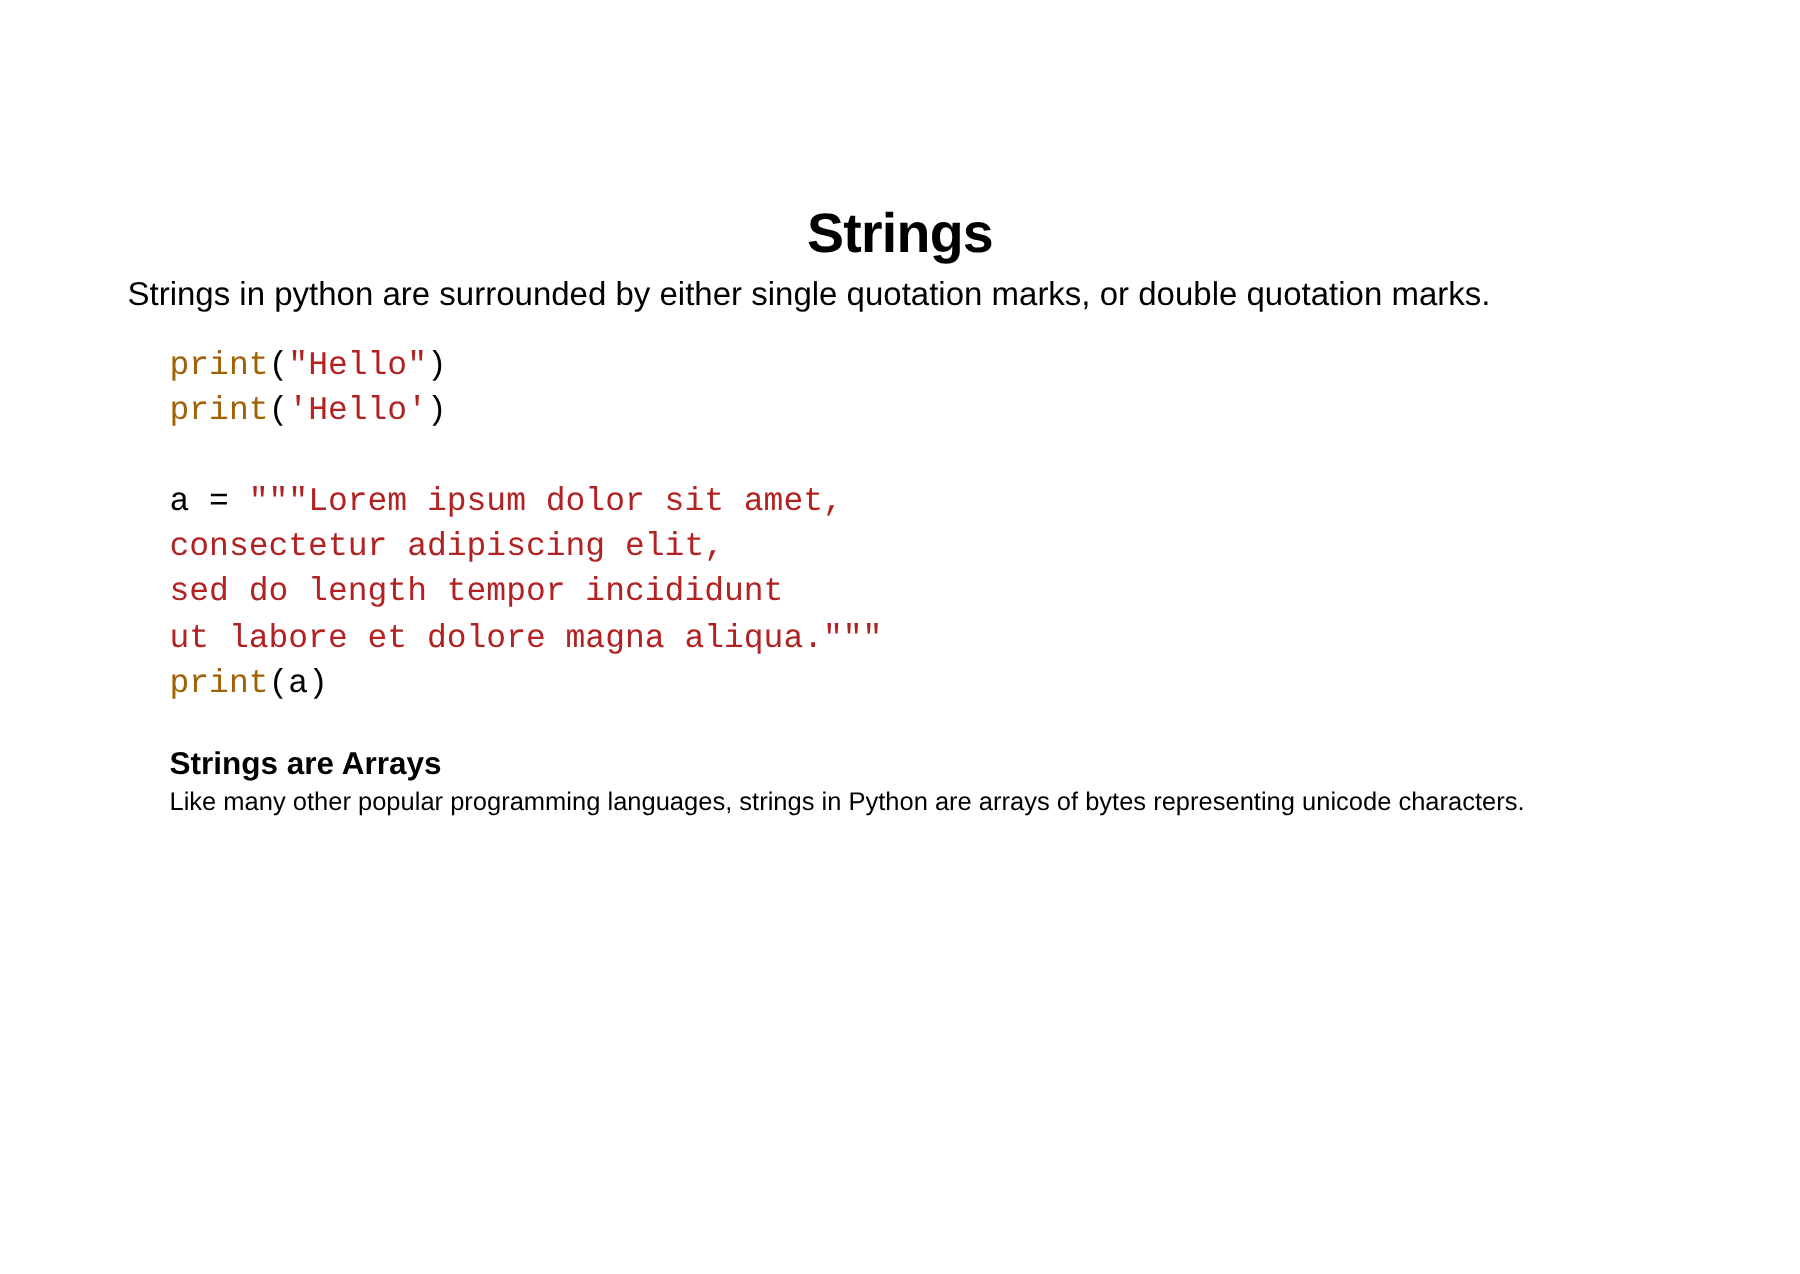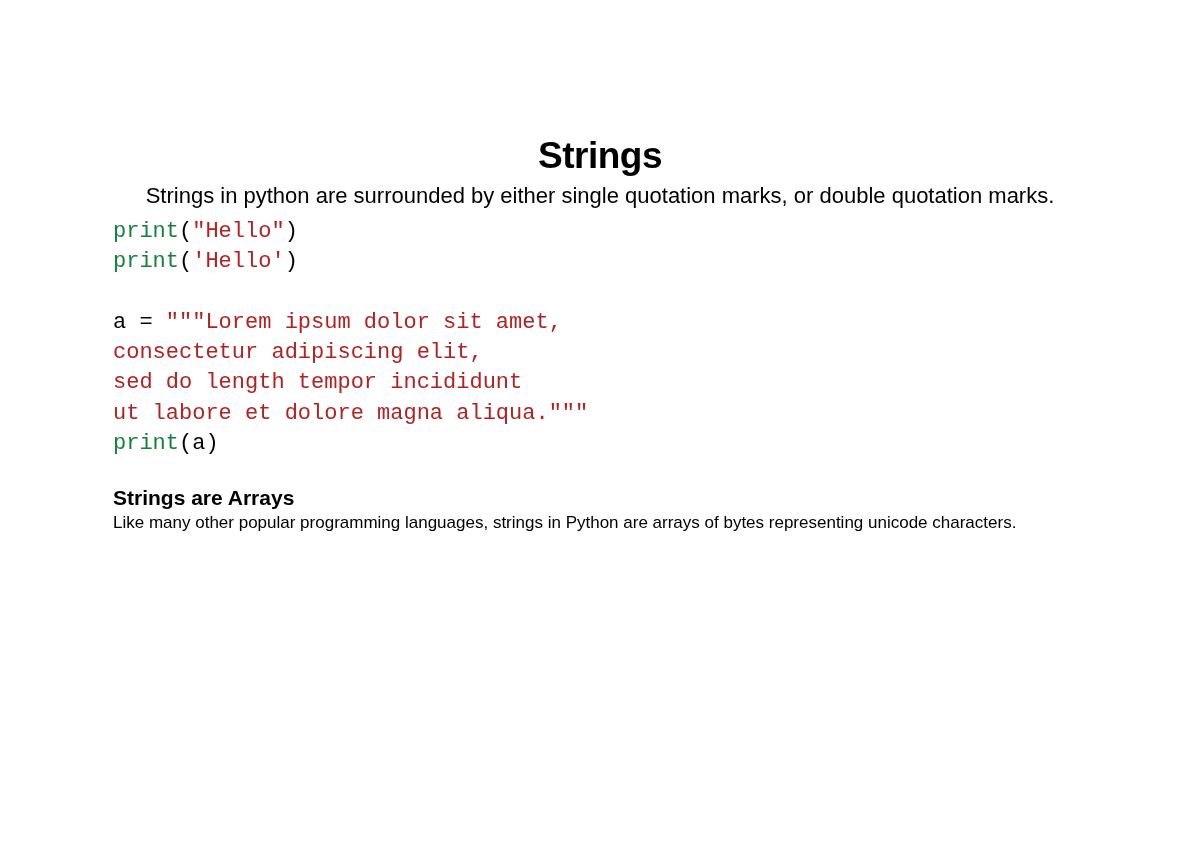--- a/index.html
+++ b/index.html
@@ -18,32 +18,31 @@
     .heading {
       font-size: 37px;
       font-weight: 700;
       margin-bottom: 4px;
       letter-spacing: -0.5px;
       text-align: center;
     }
     .intro {
       font-size: 22px;
       line-height: 1.35;
-      margin-bottom: 6px;
-      text-align: center;
+      margin-bottom: 18px;
     }
     .code-block {
       font-family: "Courier New", Courier, monospace;
       font-size: 22px;
       line-height: 1.38;
       margin-left: 28px;
       white-space: pre;
     }
     .keyword {
-      color: #15803d;
+      color: #a16207;
       font-family: Liberation Mono, monospace;
     }
     .string-lit {
       color: #b22222;
     }
     .plain {
       color: #000000;
     }
     .subheading {
       font-size: 21px;

